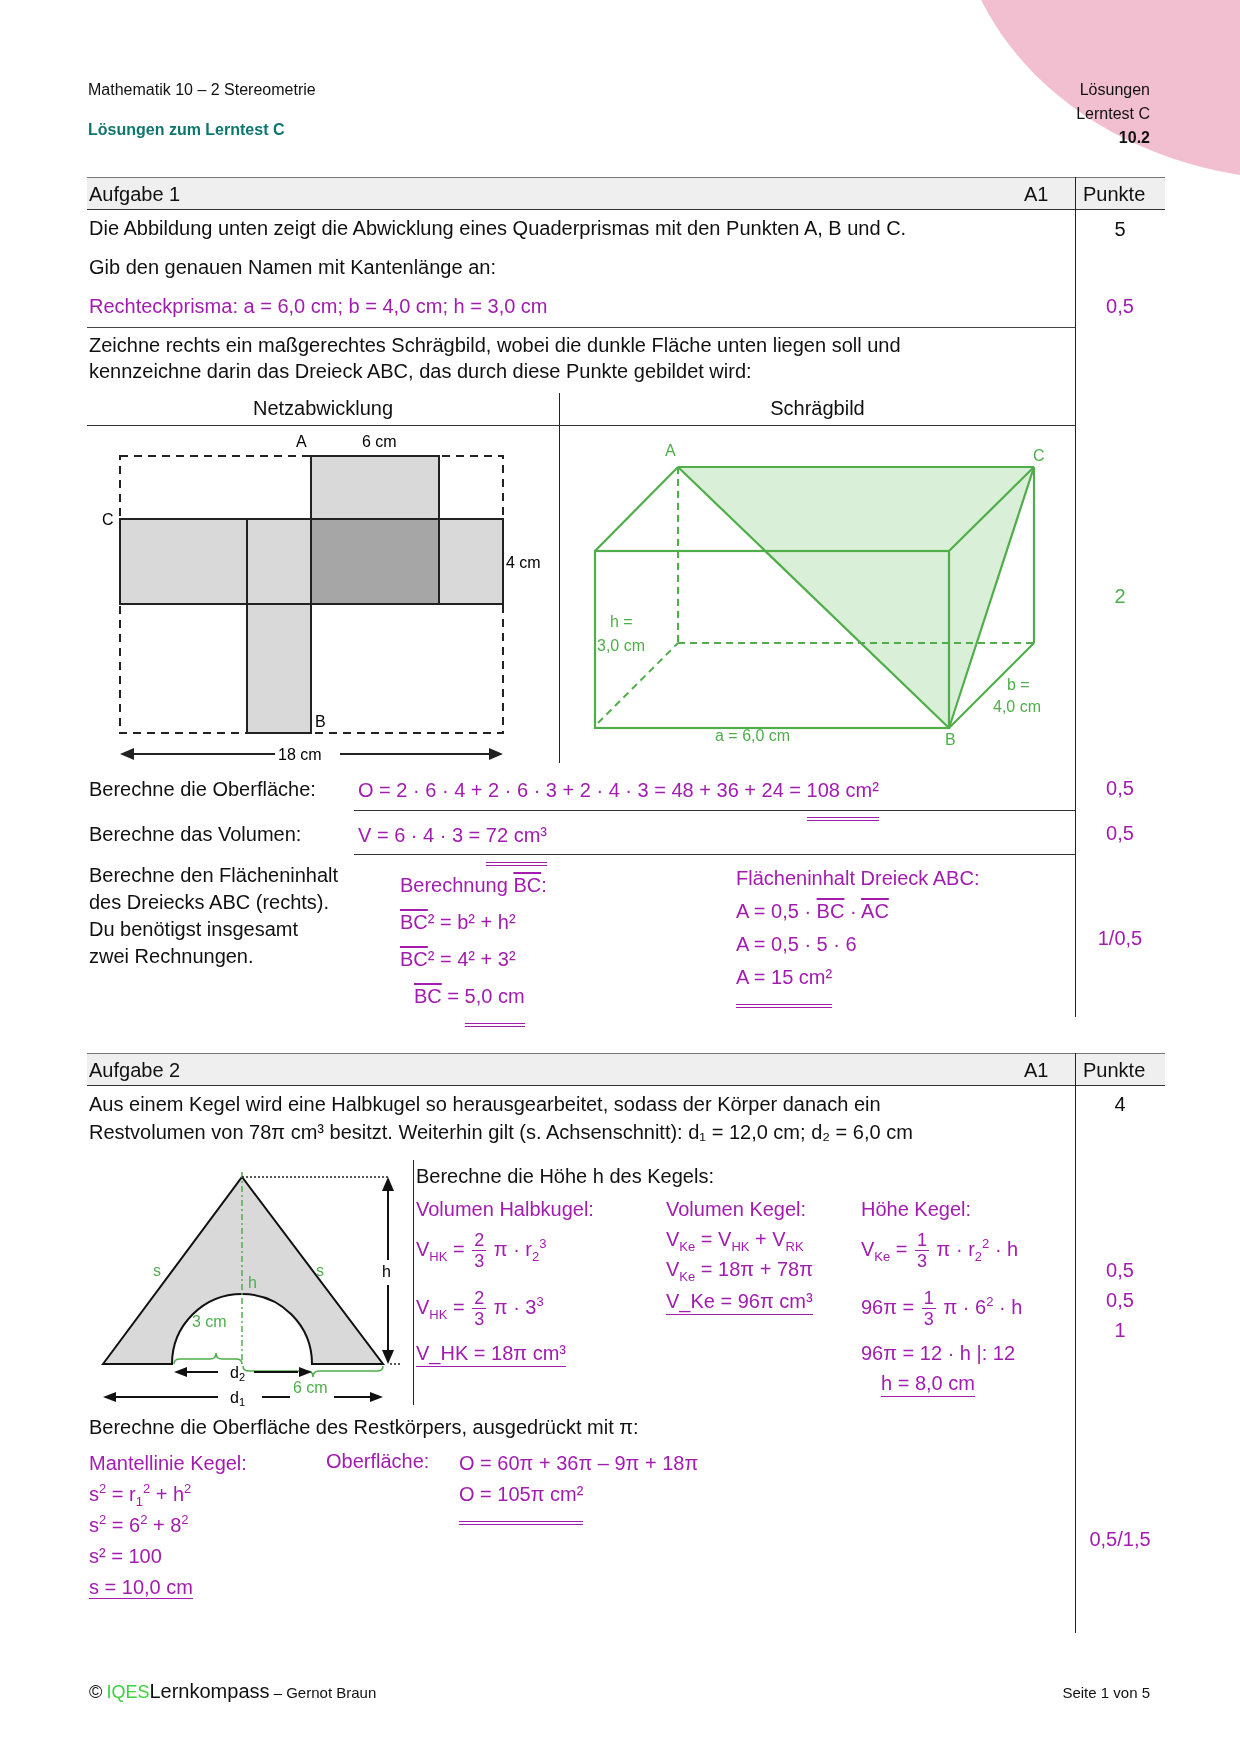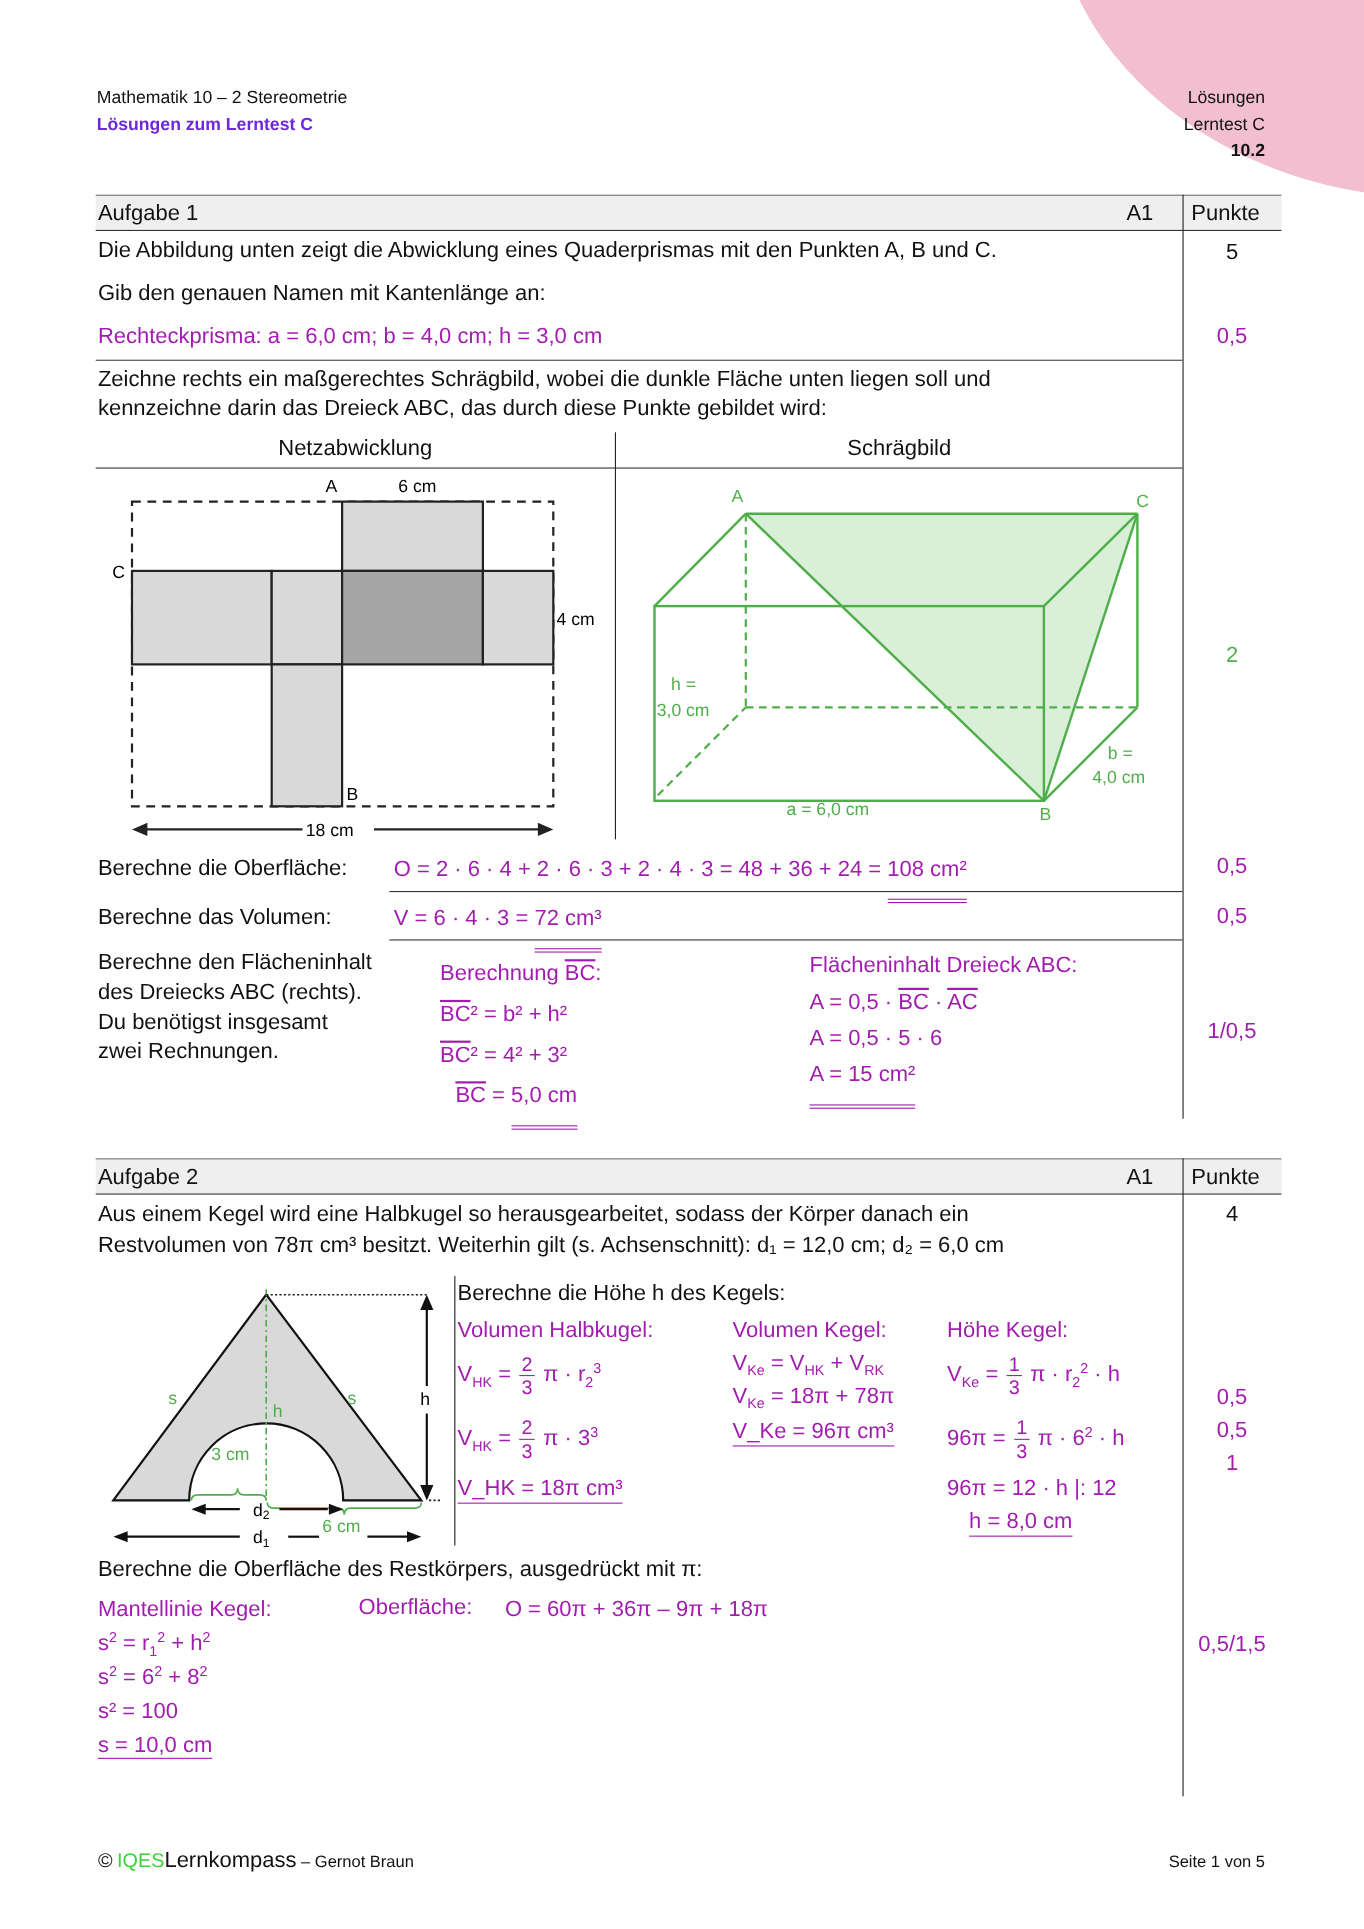--- a/index.html
+++ b/index.html
@@ -1,19 +1,19 @@
 <!DOCTYPE html>
 <html><head>
 <meta charset="utf-8">
 <style>
   html,body{margin:0;padding:0;background:#fff;}
   body{width:1240px;height:1754px;position:relative;overflow:hidden;font-family:"Liberation Sans",sans-serif;color:#111;}
   .abs{position:absolute;}
   .g{color:#a21caf;}
-  .red{color:#6d28d9;}
+  .red{color:#0f766e;margin-top:16px;}
   .blob2{position:absolute;left:955px;top:-400px;width:700px;height:580px;border-radius:50%;background:#f1bfcf;}
   .hdr-l{left:88px;top:78px;font-size:16px;line-height:24px;}
   .hdr-l .t2{font-weight:bold;}
   .hdr-r{right:90px;top:78px;font-size:16px;line-height:24px;text-align:right;}
   .hline{position:absolute;height:1px;background:#555;}
   .hdark{position:absolute;height:2px;background:#333;}
   .vline{position:absolute;width:1px;background:#222;}
   .bar{position:absolute;background:#efefef;}
   .t20{font-size:20px;line-height:26px;}
   .u1{border-bottom:1.5px solid currentColor;}
@@ -237,20 +237,21 @@
   <div>Mantellinie Kegel:</div>
   <div>s<sup>2</sup> = r<sub>1</sub><sup>2</sup> + h<sup>2</sup></div>
   <div>s<sup>2</sup> = 6<sup>2</sup> + 8<sup>2</sup></div>
   <div>s² = 100</div>
   <div><span class="u1">s = 10,0 cm</span></div>
 </div>
 
 <div class="abs t20 g" style="left:326px;top:1448px;">Oberfläche:</div>
 <div class="abs t20 g" style="left:459px;top:1448px;line-height:31px;">
   <div>O = 60π + 36π – 9π + 18π</div>
-</div>
-<div class="abs ptsnum g" style="left:1077px;top:1484px;width:86px;">0,5/1,5</div>
+  <div><span class="u2">O = 105π cm²</span></div>
+</div>
+<div class="abs ptsnum g" style="left:1077px;top:1528px;width:86px;">0,5/1,5</div>
 
 <div class="abs footer" style="left:89px;top:1680px;">
   <span style="font-size:18px">©</span>
   <span style="color:#3ad43a;font-size:18px">IQES</span><span style="font-size:20px">Lernkompass</span><span style="font-size:15px"> – Gernot Braun</span>
 </div>
 <div class="abs footer" style="right:90px;top:1684px;">Seite 1 von 5</div>
 
 </body></html>

